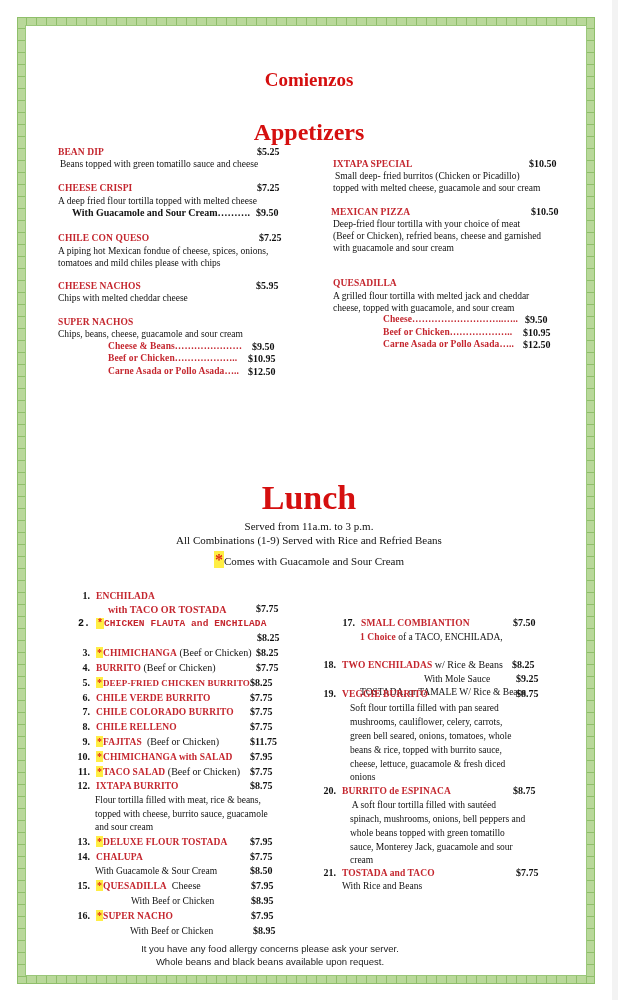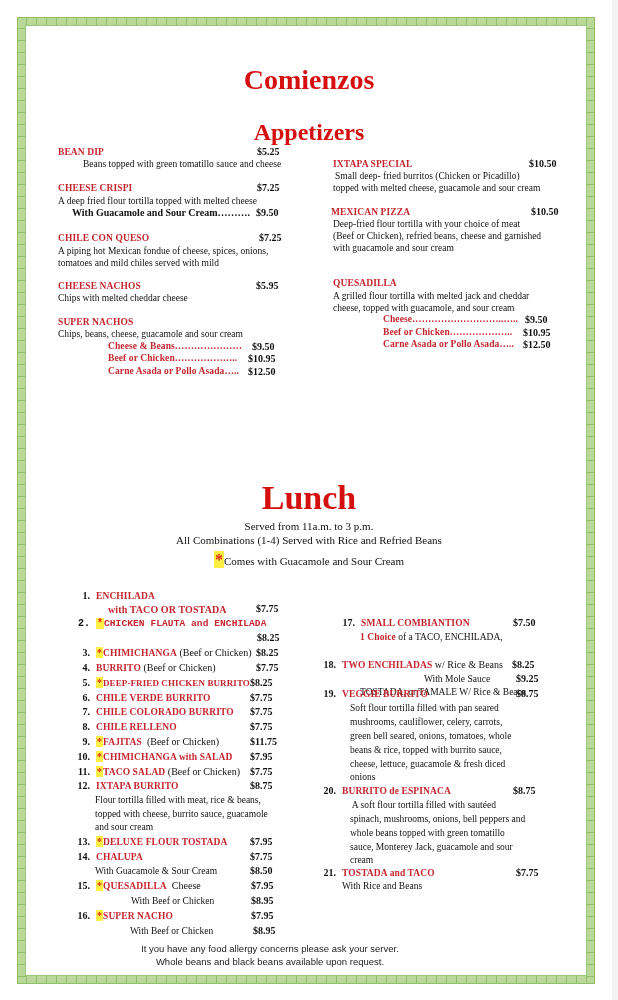--- a/index.html
+++ b/index.html
@@ -33,38 +33,38 @@
 
 <div class="scrollbar"></div>
 
 <div class="frame">
   <div class="border-pattern bp-top"></div>
   <div class="border-pattern bp-bottom"></div>
   <div class="border-pattern bp-left"></div>
   <div class="border-pattern bp-right"></div>
 </div>
 
-<div class="abs title" style="top:66px;font-size:28px;line-height:28px;">Comienzos</div>
+<div class="abs title" style="top:66px;font-size:19px;line-height:28px;">Comienzos</div>
 <div class="abs title" style="top:98px;font-size:24px;line-height:28px;margin-top:20px;">Appetizers</div>
 
 <div>
   <div class="abs itemname" style="left:58px;top:147px;">BEAN DIP</div>
   <div class="abs price" style="left:257px;top:146px;">$5.25</div>
-  <div class="abs desc" style="left:60px;top:158px;margin-left:23px;">Beans topped with green tomatillo sauce and cheese</div>
+  <div class="abs desc" style="left:60px;top:158px;">Beans topped with green tomatillo sauce and cheese</div>
 
   <div class="abs itemname" style="left:58px;top:183px;">CHEESE CRISPI</div>
   <div class="abs price" style="left:257px;top:182px;">$7.25</div>
   <div class="abs desc" style="left:58px;top:195px;">A deep fried flour tortilla topped with melted cheese</div>
   <div class="abs" style="left:72px;top:207px;font-weight:bold;font-size:10px;">With Guacamole and Sour Cream……….</div>
   <div class="abs price" style="left:256px;top:207px;">$9.50</div>
 
   <div class="abs itemname" style="left:58px;top:233px;">CHILE CON QUESO</div>
   <div class="abs price" style="left:259px;top:232px;">$7.25</div>
   <div class="abs desc" style="left:58px;top:245px;">A piping hot Mexican fondue of cheese, spices, onions,</div>
-  <div class="abs desc" style="left:58px;top:257px;">tomatoes and mild chiles served with mild</div>
+  <div class="abs desc" style="left:58px;top:257px;">tomatoes and mild chiles please with chips</div>
 
   <div class="abs itemname" style="left:58px;top:281px;">CHEESE NACHOS</div>
   <div class="abs price" style="left:256px;top:280px;">$5.95</div>
   <div class="abs desc" style="left:58px;top:292px;">Chips with melted cheddar cheese</div>
 
   <div class="abs itemname" style="left:58px;top:317px;">SUPER NACHOS</div>
   <div class="abs desc" style="left:58px;top:328px;">Chips, beans, cheese, guacamole and sour cream</div>
   <div class="abs itemname" style="left:108px;top:341px;">Cheese &amp; Beans…………………</div>
   <div class="abs price" style="left:252px;top:341px;">$9.50</div>
   <div class="abs itemname" style="left:108px;top:353px;">Beef or Chicken………………..</div>
@@ -91,21 +91,21 @@
   <div class="abs itemname" style="left:383px;top:314px;">Cheese………………………..…..</div>
   <div class="abs price" style="left:525px;top:314px;">$9.50</div>
   <div class="abs itemname" style="left:383px;top:327px;">Beef or Chicken………………..</div>
   <div class="abs price" style="left:523px;top:327px;">$10.95</div>
   <div class="abs itemname" style="left:383px;top:339px;">Carne Asada or Pollo Asada…..</div>
   <div class="abs price" style="left:523px;top:339px;">$12.50</div>
 </div>
 
 <div class="abs title" style="top:478px;font-size:34px;line-height:40px;">Lunch</div>
 <div class="abs sub" style="top:520px;">Served from 11a.m. to 3 p.m.</div>
-<div class="abs sub" style="top:534px;">All Combinations (1-4) Served with Rice and Refried Beans</div>
+<div class="abs sub" style="top:534px;">All Combinations (1-9) Served with Rice and Refried Beans</div>
 <div class="abs sub" style="top:551px;">
   <span class="star" style="font-size:16px;">*</span><span>Comes with Guacamole and Sour Cream</span>
 </div>
 
 <div>
 
   <div class="row" style="left:70px;top:590px;">
     <span class="num">1.</span><span class="itemname">ENCHILADA</span>
   </div>
   <div class="row itemname" style="left:108px;top:604px;">with TACO OR TOSTADA</div>

